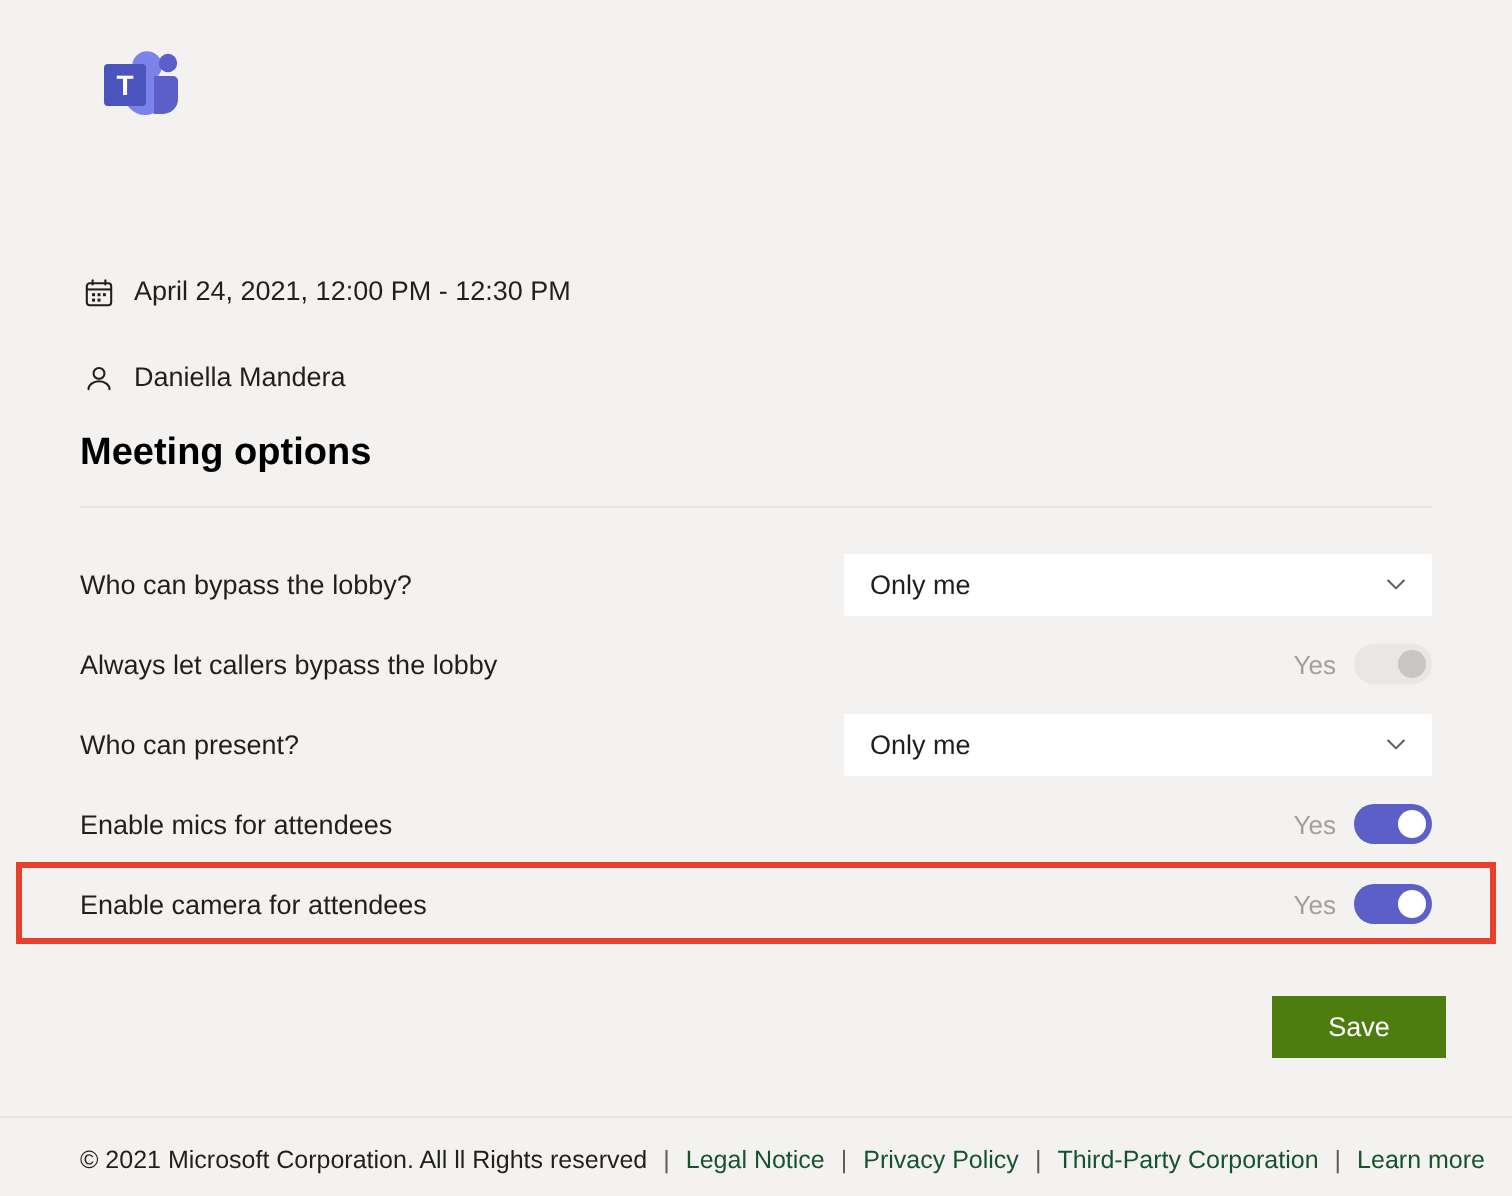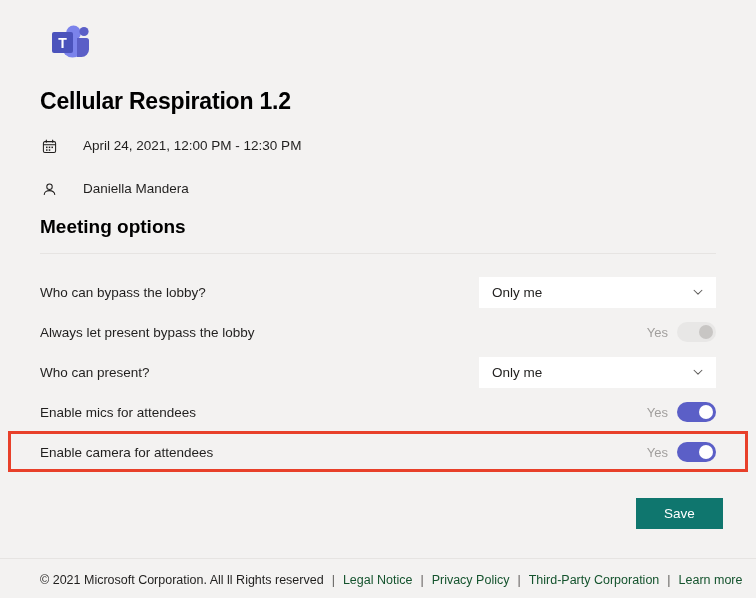--- a/index.html
+++ b/index.html
@@ -43,21 +43,20 @@
     letter-spacing: -0.2px;
     color: #000000;
   }
   .meta-row {
     position: absolute;
     left: 40px;
     display: flex;
     align-items: center;
     font-size: 13.5px;
     color: #201f1e;
-    gap: 16px;
   }
   .meta-row.date { top: 137px; }
   .meta-row.organizer { top: 180px; }
   .meta-icon {
     width: 18px;
     height: 18px;
     margin-right: 9px;
     display: inline-flex;
     align-items: center;
     justify-content: center;
@@ -101,21 +100,21 @@
   }
   .option-label {
     font-size: 13.5px;
     color: #201f1e;
     flex: 1 1 auto;
     white-space: nowrap;
   }
 
   
   .dropdown {
-    width: 237px;
+    width: 294px;
     height: 31px;
     background: #ffffff;
     border: none;
     display: flex;
     align-items: center;
     justify-content: space-between;
     padding: 0 11px 0 13px;
     box-sizing: border-box;
     flex: none;
     cursor: pointer;
@@ -173,21 +172,21 @@
     pointer-events: none;
   }
 
   
   .save-button {
     position: absolute;
     right: 33px;
     top: 498px;
     width: 87px;
     height: 31px;
-    background: #0f766e;
+    background: #4d7c0f;
     color: #ffffff;
     font-size: 13.5px;
     border: none;
     display: flex;
     align-items: center;
     justify-content: center;
     cursor: pointer;
     font-family: "Liberation Sans", sans-serif;
   }
 
@@ -230,21 +229,20 @@
     <svg class="logo-svg" width="46" height="40" viewBox="0 0 46 40">
       <circle cx="27.5" cy="11" r="7.4" fill="#7b83eb"></circle>
       <circle cx="38" cy="9.5" r="4.6" fill="#5b5fc7"></circle>
       <circle cx="26.5" cy="25" r="10.5" fill="#7b83eb"></circle>
       <path d="M31 16 h9.5 a2.5 2.5 0 0 1 2.5 2.5 v9 a7.5 7.5 0 0 1 -7.5 7.5 h-4.5 z" fill="#5b5fc7"></path>
       <rect x="6" y="10" width="21" height="21" rx="2" fill="#4b53bc"></rect>
       <text x="16.5" y="25.5" text-anchor="middle" font-family="'Liberation Sans', sans-serif" font-size="14" font-weight="bold" fill="#ffffff">T</text>
     </svg>
   </div>
 
-  <div class="meeting-title">Cellular Respiration 1.2</div>
 
   <div class="meta-row date">
     <span class="meta-icon">
       <svg width="15" height="15" viewBox="0 0 16 16">
         <rect x="1.5" y="2.8" width="13" height="11.7" rx="1.6" fill="none" stroke="#201f1e" stroke-width="1.1"></rect>
         <line x1="1.5" y1="6.1" x2="14.5" y2="6.1" stroke="#201f1e" stroke-width="1.1"></line>
         <line x1="4.6" y1="1.2" x2="4.6" y2="3.4" stroke="#201f1e" stroke-width="1.1" stroke-linecap="round"></line>
         <line x1="11.4" y1="1.2" x2="11.4" y2="3.4" stroke="#201f1e" stroke-width="1.1" stroke-linecap="round"></line>
         <rect x="4.3" y="8.1" width="1.6" height="1.6" fill="#201f1e"></rect>
         <rect x="7.2" y="8.1" width="1.6" height="1.6" fill="#201f1e"></rect>
@@ -277,21 +275,21 @@
         <span class="dropdown-value">Only me</span>
         <span class="chev">
           <svg width="14" height="14" viewBox="0 0 16 16">
             <polyline points="3.5,6 8,10.5 12.5,6" fill="none" stroke="#605e5c" stroke-width="1.2" stroke-linecap="round" stroke-linejoin="round"></polyline>
           </svg>
         </span>
       </div>
     </div>
 
     <div class="option-row" style="height:40px;">
-      <span class="option-label">Always let present bypass the lobby</span>
+      <span class="option-label">Always let callers bypass the lobby</span>
       <div class="toggle-wrap">
         <span class="toggle-state">Yes</span>
         <div class="toggle off">
           <span class="knob"></span>
         </div>
       </div>
     </div>
 
     <div class="option-row" style="height:40px;">
       <span class="option-label">Who can present?</span>

